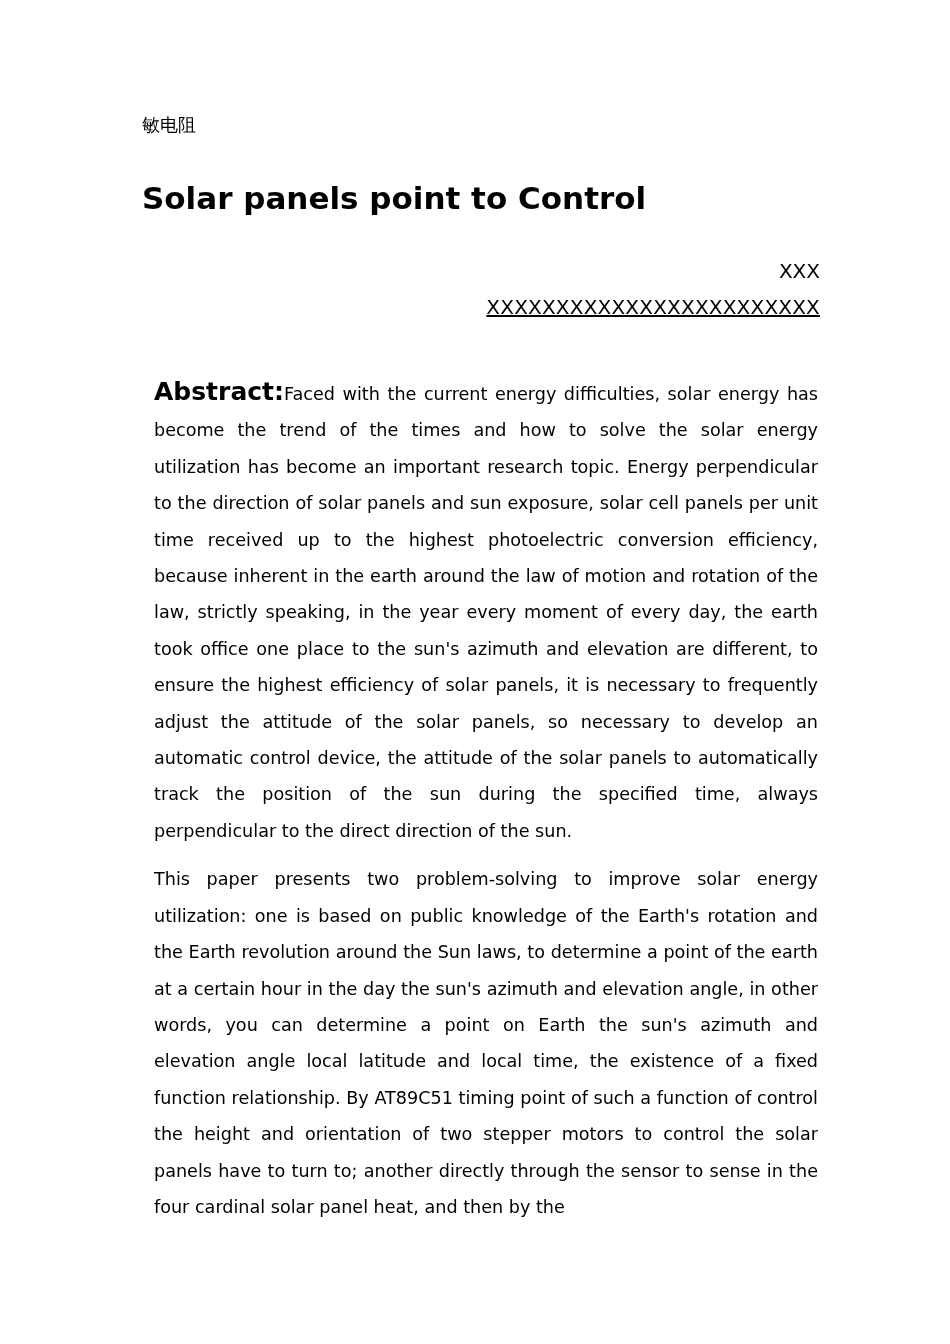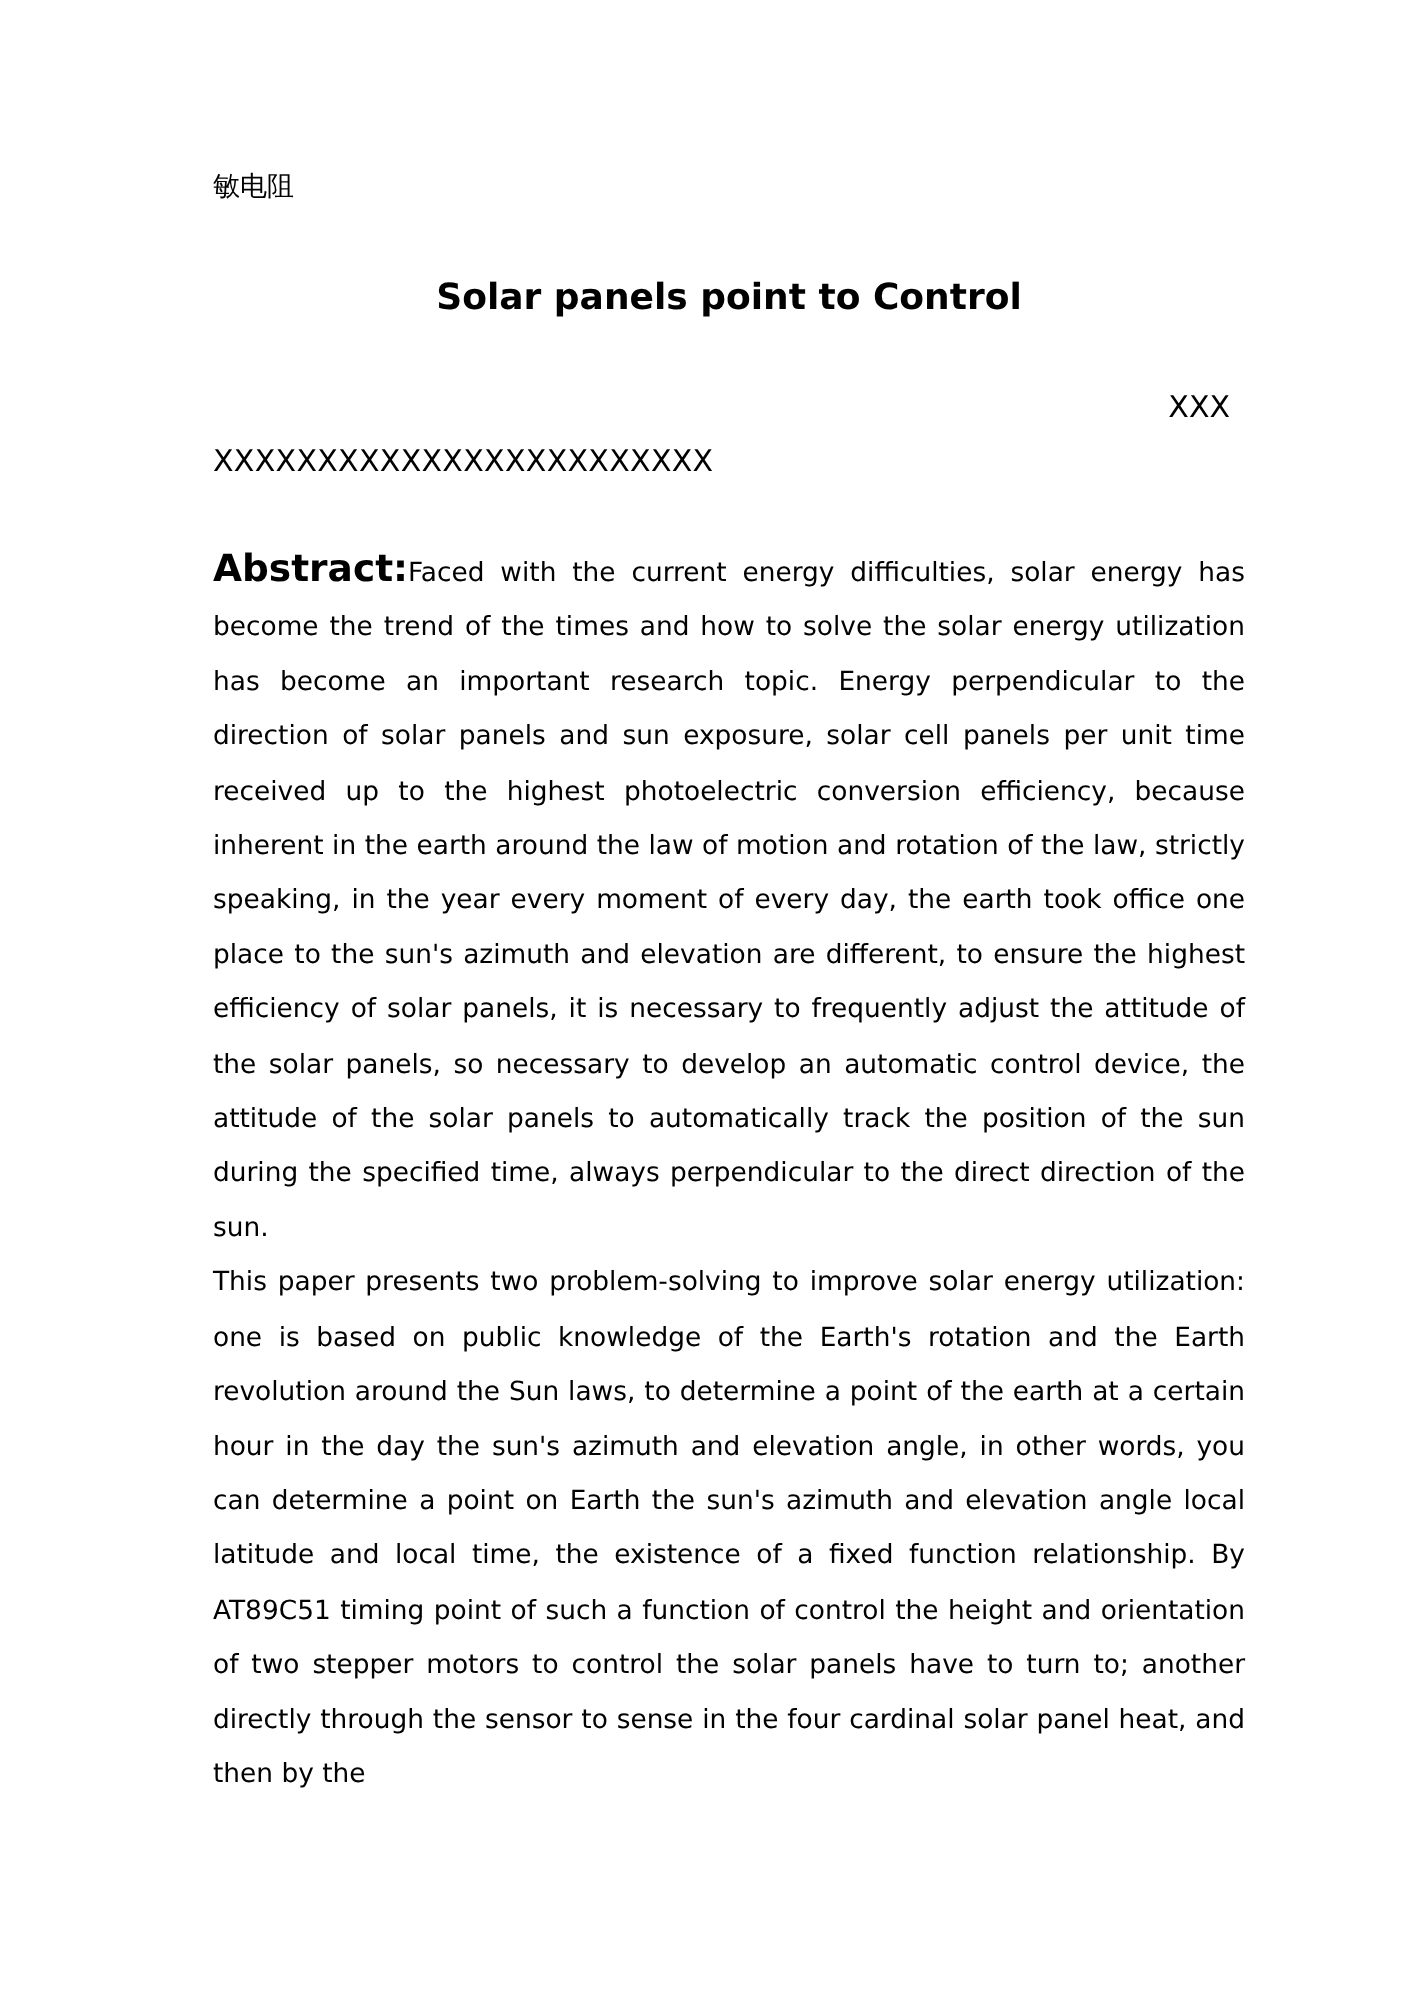--- a/index.html
+++ b/index.html
@@ -27,57 +27,57 @@
       left: 0;
       font-size: 18px;
       line-height: 22px;
       white-space: nowrap;
     }
     .title {
       position: absolute;
       top: 182px;
       left: 0;
       width: 688px;
-      text-align: center;
-      font-size: 24px;
+      font-size: 31px;
       font-weight: bold;
       line-height: 32px;
       margin: 0;
     }
     .author {
       position: absolute;
       top: 258px;
       left: 0;
       width: 678px;
       text-align: right;
       font-size: 20px;
       line-height: 26px;
     }
     .affiliation {
       position: absolute;
       top: 294px;
       left: 0;
       width: 678px;
-      text-align: left;
+      text-align: right;
       font-size: 20px;
       line-height: 26px;
       letter-spacing: 0.2px;
+      text-decoration: underline;
     }
     .abstract {
       position: absolute;
       top: 364px;
       left: 0;
       width: 688px;
       font-size: 17.6px;
       line-height: 36.4px;
       text-align: justify;
       text-align-last: auto;
     }
     .abstract p {
-      margin: 0;
+      margin: 12px;
       text-align: justify;
     }
     .abstract-label {
       font-size: 25px;
       font-weight: bold;
       line-height: 20px;
     }
   </style>
 </head>
 <body>

